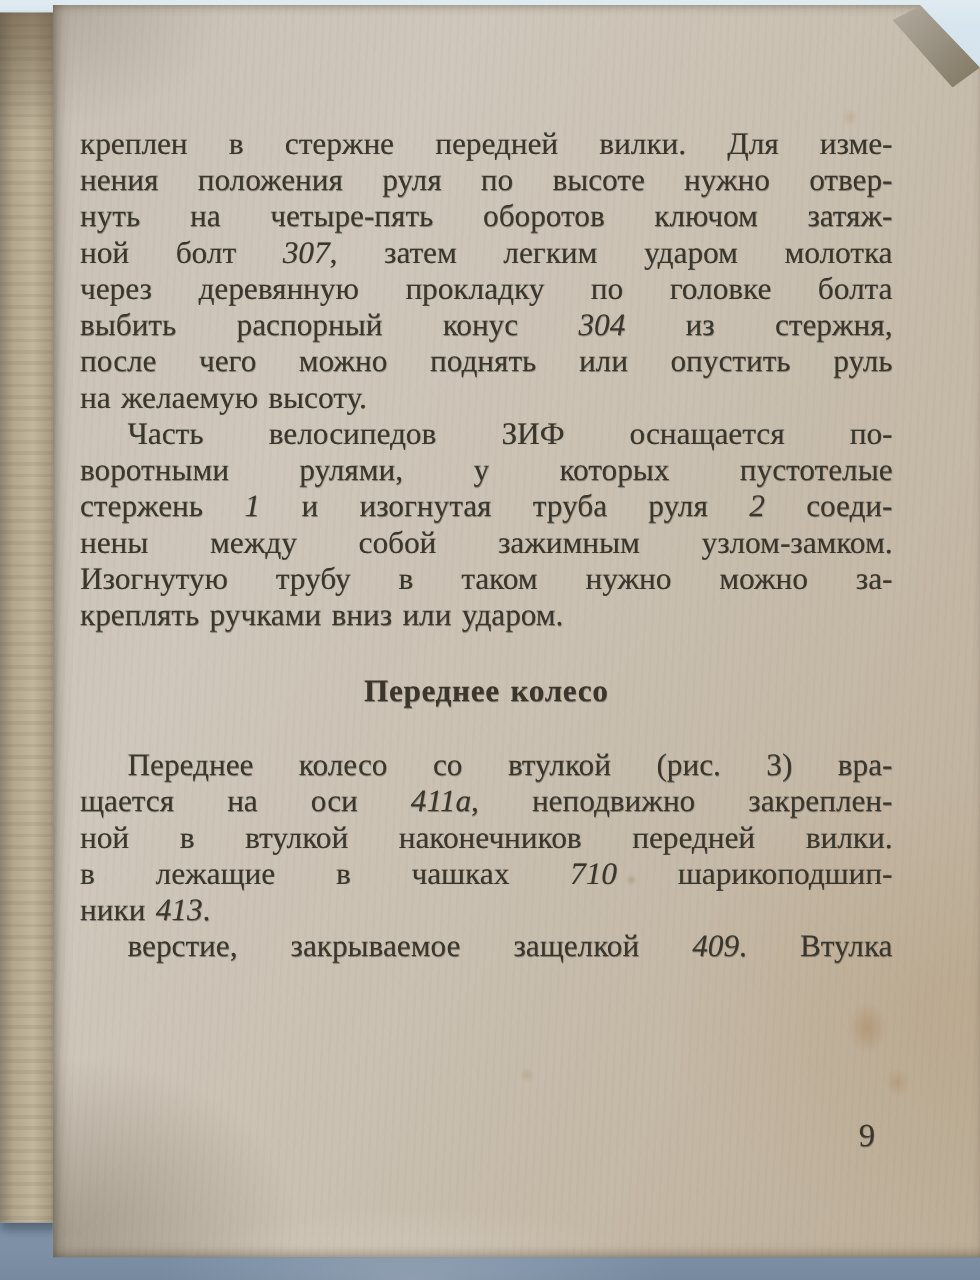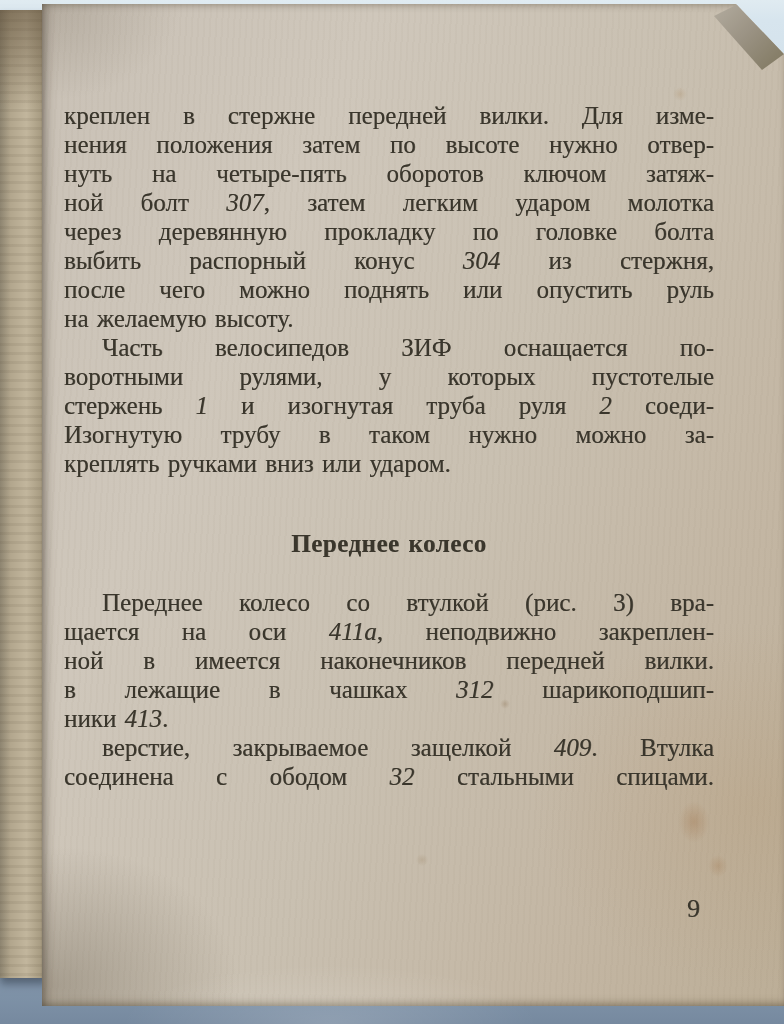--- a/index.html
+++ b/index.html
@@ -61,62 +61,62 @@
     text-align:justify; word-spacing:2px;
     text-shadow:0.4px 0.4px 0.6px rgba(58,54,45,0.55);
   }
   .para { margin:0; }
   .para.indent .line:first-child { text-indent:38px; }
   .line { text-align:justify; text-align-last:justify; }
   .line.last { text-align-last:left; }
   .line i { font-style:italic; }
   .heading {
     font-weight:bold; text-align:left; text-align-last:center;
-    letter-spacing:0.5px; margin:51px 0 30px 0;
+    letter-spacing:0.5px; margin:32px 0 30px 0;
   }
   .pagenum {
     position:absolute; left:22px; top:890px; width:650px;
     padding-right:14px; box-sizing:border-box;
     font-size:26px; line-height:29px; color:#3a362c; text-align:right;
     text-shadow:0.4px 0.4px 0.6px rgba(58,54,45,0.55);
   }
 </style>
 </head>
 <body>
 
 <div class="scene">
   <div class="book-edges"></div>
   <div class="page">
     <div class="fold"></div>
     <div class="textblock" id="textblock">
         <div class="para">
           <div class="line">креплен в стержне передней вилки. Для изме-</div>
-          <div class="line">нения положения затем по высоте нужно отвер-</div>
+          <div class="line">нения положения руля по высоте нужно отвер-</div>
           <div class="line">нуть на четыре-пять оборотов ключом затяж-</div>
           <div class="line">ной болт <i>307</i>, затем легким ударом молотка</div>
           <div class="line">через деревянную прокладку по головке болта</div>
           <div class="line">выбить распорный конус <i>304</i> из стержня,</div>
           <div class="line">после чего можно поднять или опустить руль</div>
           <div class="line last">на желаемую высоту.</div>
         </div>
         <div class="para indent">
           <div class="line">Часть велосипедов ЗИФ оснащается по-</div>
           <div class="line">воротными рулями, у которых пустотелые</div>
           <div class="line">стержень <i>1</i> и изогнутая труба руля <i>2</i> соеди-</div>
+          <div class="line">нены между собой зажимным узлом-замком.</div>
           <div class="line">Изогнутую трубу в таком нужно можно за-</div>
           <div class="line last">креплять ручками вниз или ударом.</div>
         </div>
         <div class="heading">Переднее колесо</div>
         <div class="para indent">
           <div class="line">Переднее колесо со втулкой (рис. 3) вра-</div>
           <div class="line">щается на оси <i>411а</i>, неподвижно закреплен-</div>
-          <div class="line">ной в имеется наконечников передней вилки.</div>
-          <div class="line">в лежащие в чашках <i>312</i> шарикоподшип-</div>
+          <div class="line">ной в втулкой наконечников передней вилки.</div>
+          <div class="line">в лежащие в чашках <i>710</i> шарикоподшип-</div>
           <div class="line last">ники <i>413</i>.</div>
         </div>
         <div class="para indent">
           <div class="line">верстие, закрываемое защелкой <i>409</i>. Втулка</div>
-          <div class="line">соединена с ободом <i>32</i> стальными спицами.</div>
         </div>
       </div>
     <div class="pagenum">9</div>
   </div>
 </div>
 
 </body></html>

